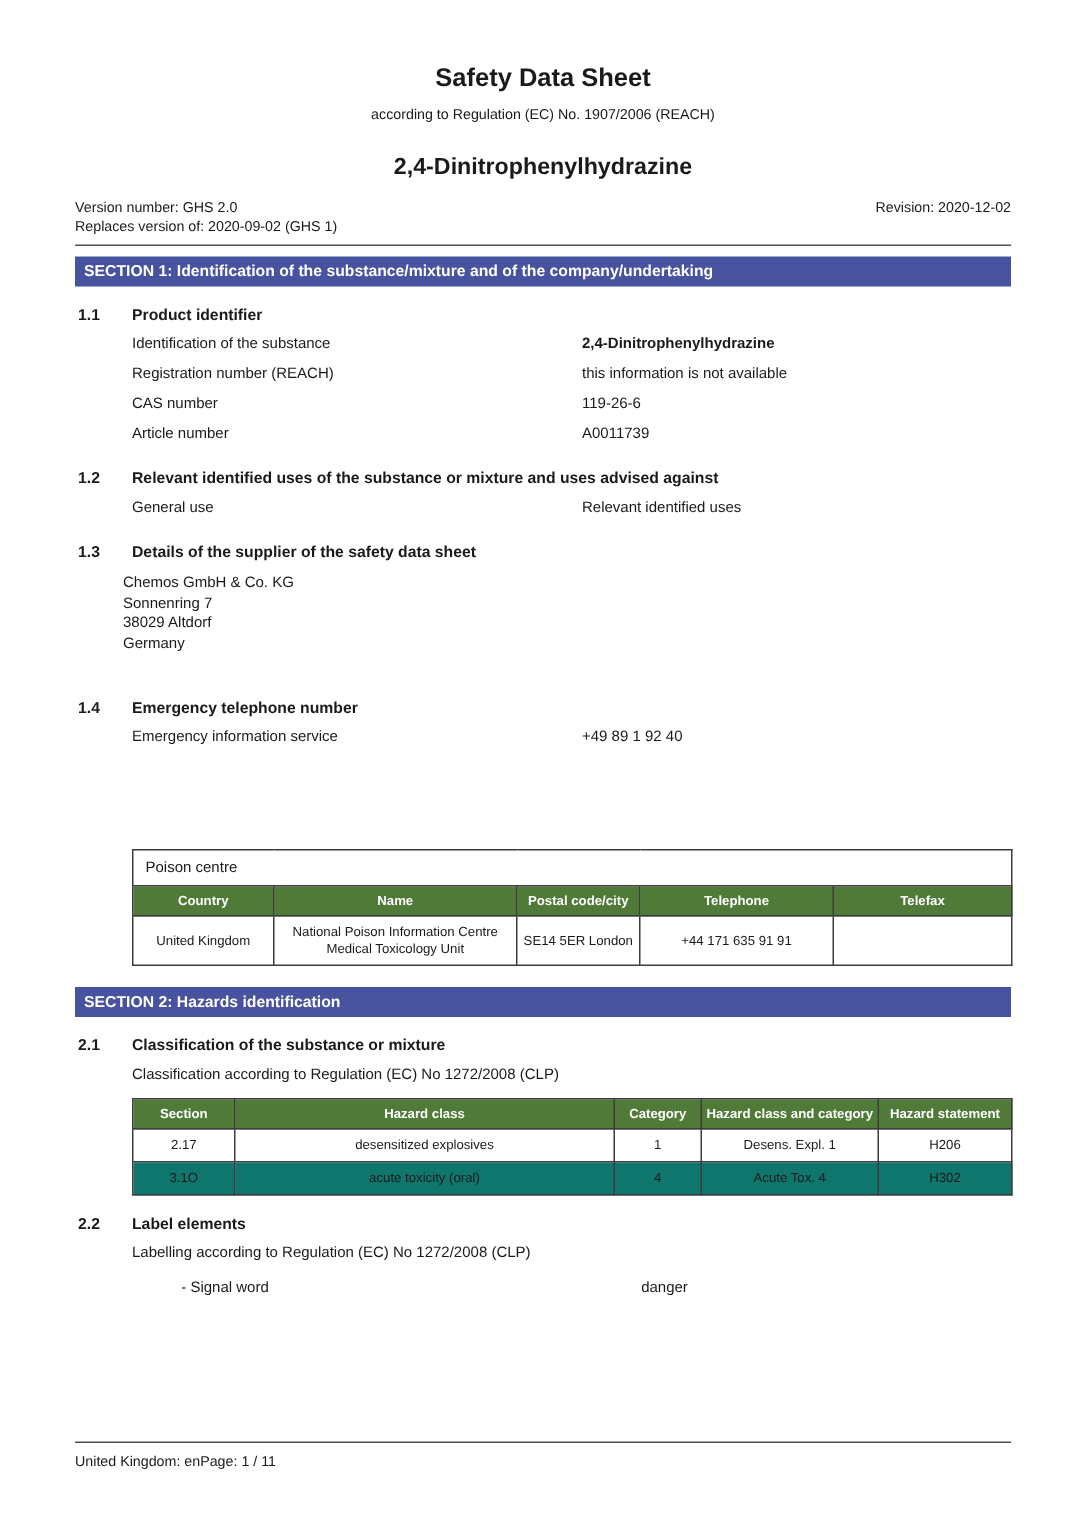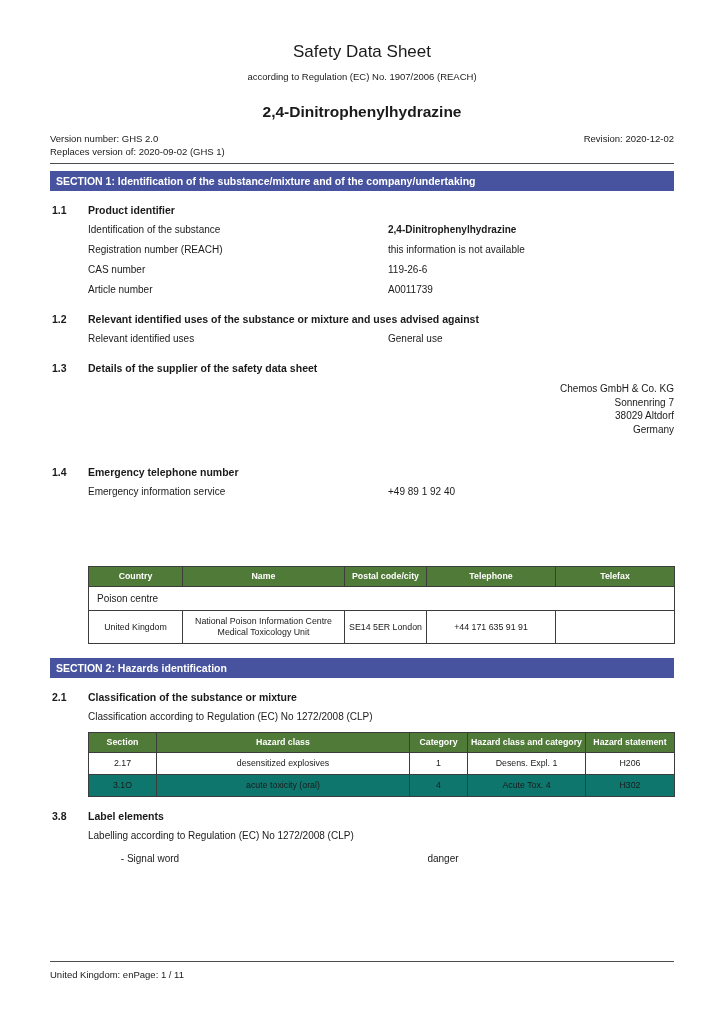--- a/index.html
+++ b/index.html
@@ -3,21 +3,21 @@
 <meta charset="utf-8">
 <style>
   html,body{margin:0;padding:0;}
   body{
     width:724px;height:1024px;background:#ffffff;color:#1a1a1a;
     font-family:"Liberation Sans", sans-serif;position:relative;overflow:hidden;
   }
   .page{position:absolute;inset:0;padding:0 50px;box-sizing:border-box;}
 
   
-  .doc-title{text-align:center;font-size:17px;font-weight:normal;margin:42px 0 0;}
+  .doc-title{text-align:center;font-size:17px;font-weight:bold;margin:42px 0 0;}
   .doc-subtitle{text-align:center;font-size:9.5px;margin-top:9px;}
   .product-name{text-align:center;font-size:15.5px;font-weight:bold;margin:21px 0 0;}
   .version-row{display:flex;justify-content:space-between;align-items:flex-start;
     font-size:9.5px;line-height:13px;margin-top:11px;}
   .divider{border-bottom:1px solid #4d4d4d;margin-top:5px;}
 
   
   .section-bar{background:#47539E;color:#ffffff;font-weight:bold;font-size:10.5px;
     padding:4px 6px;margin-top:7px;}
   .section-bar.s2{margin-top:14px;}
@@ -25,21 +25,21 @@
   
   .subsection{display:grid;grid-template-columns:38px 1fr;font-weight:bold;
     font-size:10.5px;margin-top:13px;}
   .subsection .num{padding-left:2px;}
   .subsection.mt-lg{margin-top:30px;}
 
   
   .kv-rows{margin-left:38px;margin-top:4px;}
   .kv-row{display:grid;grid-template-columns:300px 1fr;font-size:10px;line-height:20px;}
   .kv-row .v-bold{font-weight:bold;}
-  .address{margin-left:32px;margin-top:8px;font-size:10px;line-height:13.5px;text-align:right;}
+  .address{margin-left:32px;margin-top:8px;font-size:10px;line-height:13.5px;}
 
   
   table.sds-table{border-collapse:collapse;table-layout:fixed;width:586px;
     margin-left:38px;}
   table.sds-table td,table.sds-table th{border:1px solid #3c3c3c;box-sizing:border-box;}
   td.tcaption{font-size:10px;text-align:left;padding:6px 8px;background:#ffffff;}
   table.sds-table th{background:#507A38;color:#ffffff;font-size:8.8px;font-weight:bold;
     text-align:center;vertical-align:middle;padding:4px 3px;line-height:11px;}
   table.sds-table td.cell{font-size:8.8px;text-align:center;vertical-align:middle;
     padding:5px 4px;line-height:11px;overflow-wrap:anywhere;}
@@ -97,22 +97,22 @@
       <span>A0011739</span>
     </div>
   </div>
 
   <div class="subsection">
     <span class="num">1.2</span>
     <span>Relevant identified uses of the substance or mixture and uses advised against</span>
   </div>
   <div class="kv-rows">
     <div class="kv-row">
+      <span>General use</span>
       <span>Relevant identified uses</span>
-      <span>General use</span>
     </div>
   </div>
 
   <div class="subsection">
     <span class="num">1.3</span>
     <span>Details of the supplier of the safety data sheet</span>
   </div>
   <div class="address">
     <div>Chemos GmbH &amp; Co. KG</div>
     <div>Sonnenring 7</div>
@@ -134,28 +134,28 @@
   <table class="sds-table poison">
     <colgroup>
       <col style="width:94px">
         <col style="width:162px">
         <col style="width:82px">
       <col style="width:129px">
         <col style="width:119px">
     </colgroup>
     <tbody>
       <tr>
+        <td class="tcaption" colspan="5">Poison centre</td>
+      </tr>
+      <tr>
         <th>Country</th>
         <th>Name</th>
         <th>Postal code/city</th>
         <th>Telephone</th>
         <th>Telefax</th>
-      </tr>
-      <tr>
-        <td class="tcaption" colspan="5">Poison centre</td>
       </tr>
       <tr>
         <td class="cell">United Kingdom</td>
         <td class="cell">National Poison Information Centre Medical Toxicology Unit</td>
         <td class="cell">SE14 5ER London</td>
         <td class="cell">+44 171 635 91 91</td>
         <td class="cell"></td>
       </tr>
     </tbody>
   </table>
@@ -196,21 +196,21 @@
         <td class="cell">acute toxicity (oral)</td>
         <td class="cell">4</td>
         <td class="cell">Acute Tox. 4</td>
         <td class="cell">H302</td>
       </tr>
     </tbody>
   </table>
 
 
   <div class="subsection">
-    <span class="num">3.8</span>
+    <span class="num">2.2</span>
     <span>Label elements</span>
   </div>
   <div class="note">Labelling according to Regulation (EC) No 1272/2008 (CLP)</div>
 
   <div class="signal-row">
     <span>- Signal word</span>
     <span>danger</span>
   </div>
 
   <div class="footer">

